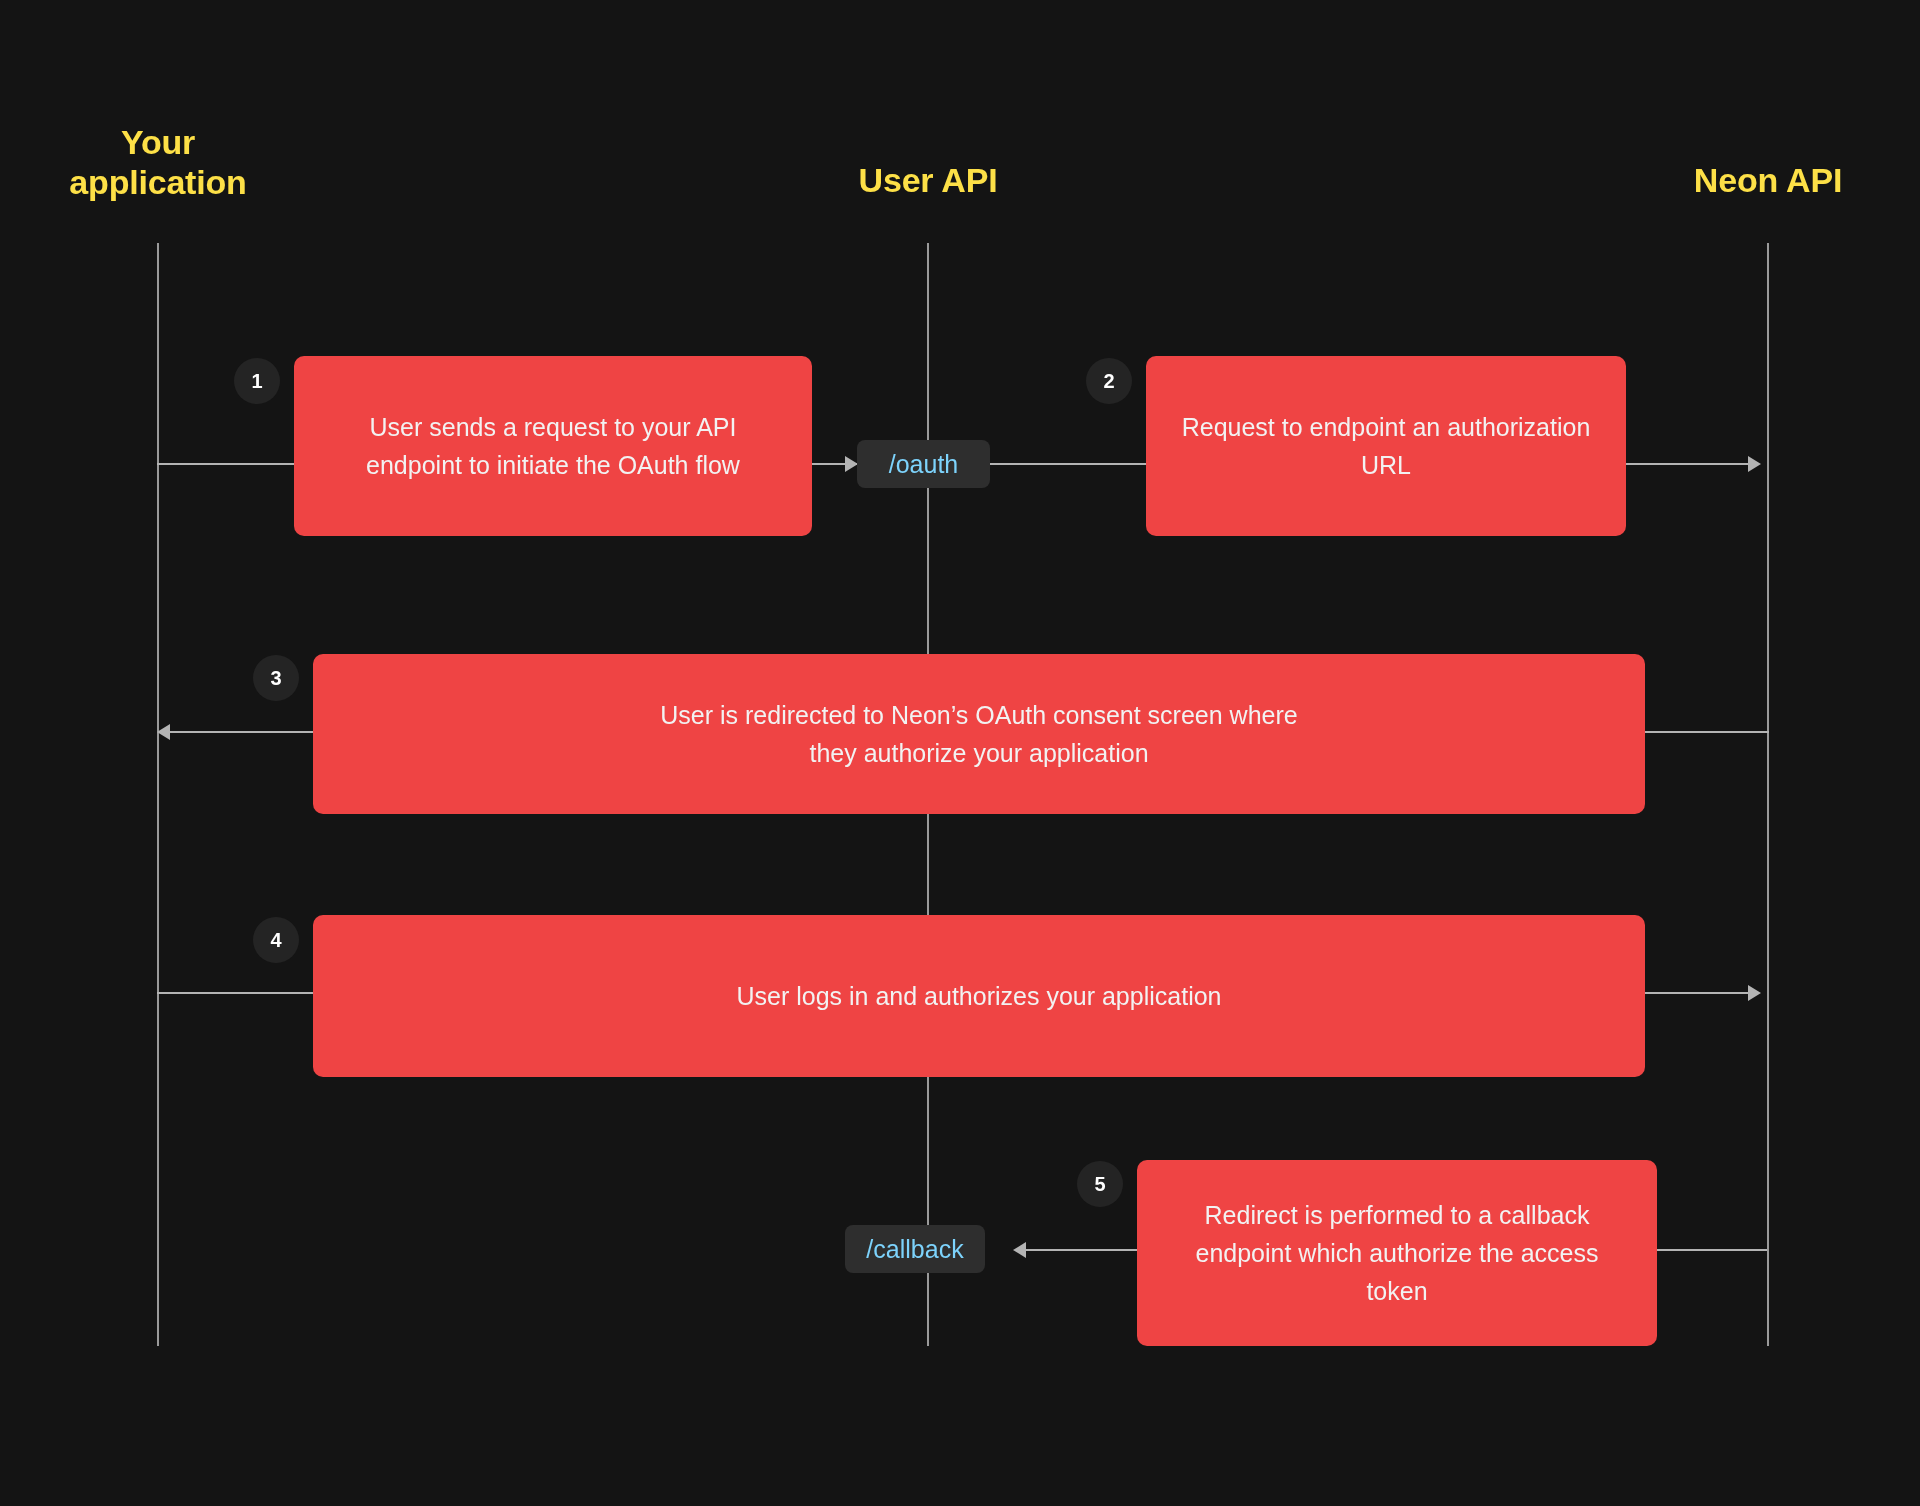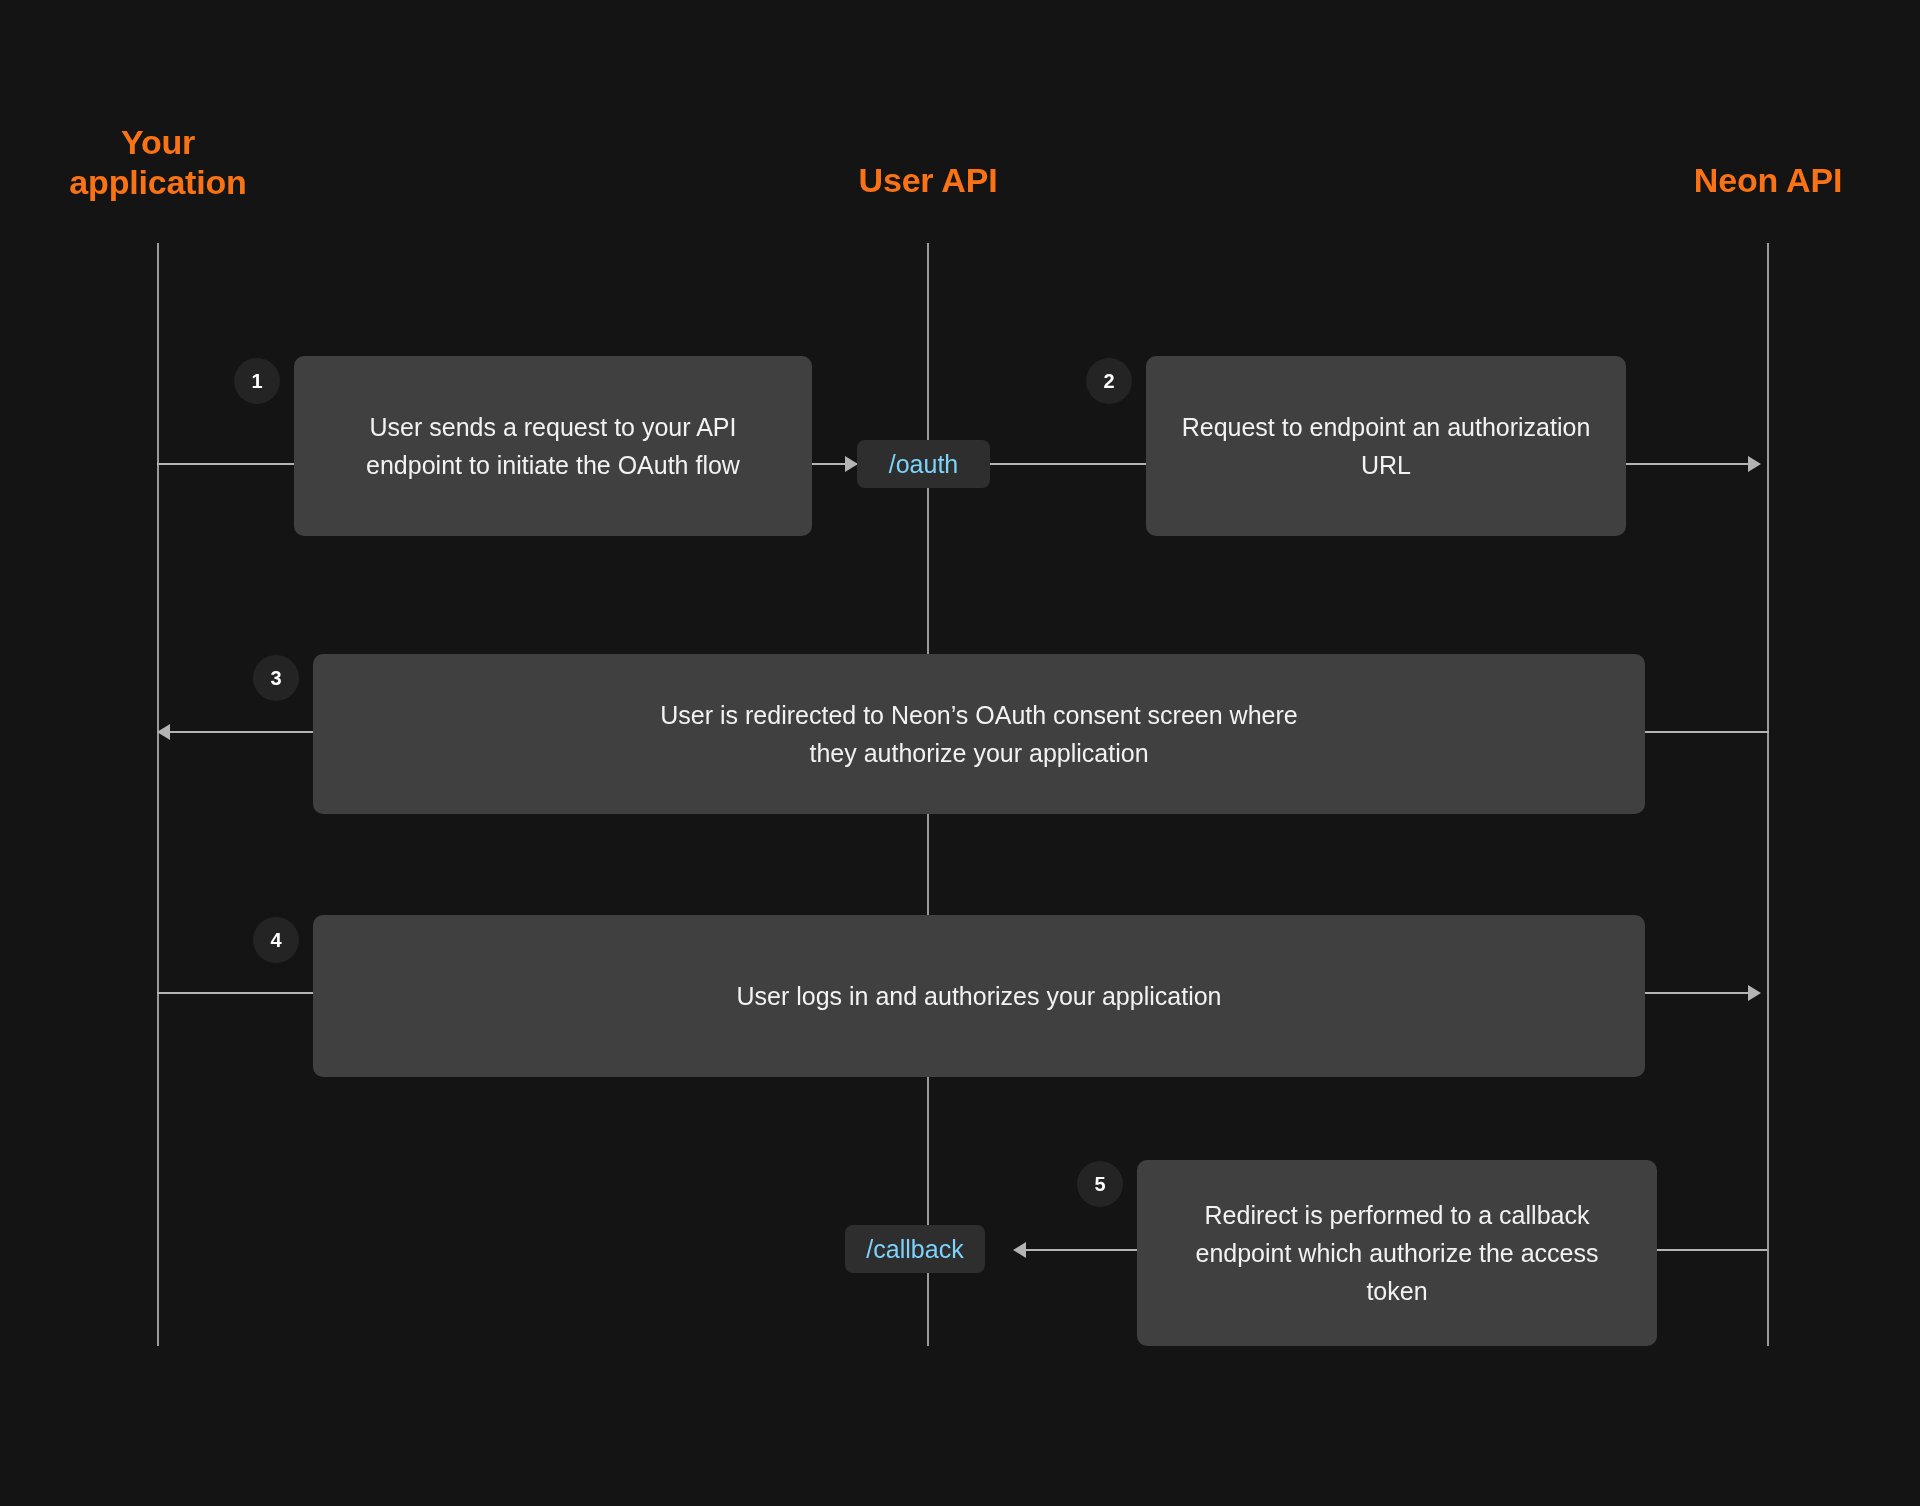--- a/index.html
+++ b/index.html
@@ -28,36 +28,36 @@
     top: 243px;
     height: 1103px;
   }
   .lifeline.ll-app   { left: 157px; }
   .lifeline.ll-api   { left: 927px; }
   .lifeline.ll-neon  { left: 1767px; }
 
   
   .actor {
     position: absolute;
-    color: #f97316;
+    color: #fde047;
     font-size: 34px;
     font-weight: 700;
     line-height: 1.18;
     text-align: center;
     letter-spacing: -0.2px;
     white-space: pre-line;
   }
   .actor.a-app  { left: 2px;    top: 122px; width: 312px; }
   .actor.a-api  { left: 772px;  top: 160px; width: 312px; }
   .actor.a-neon { left: 1612px; top: 160px; width: 312px; }
 
   
   .stepbox {
     position: absolute;
-    background: #404040;
+    background: #ef4444;
     border-radius: 10px;
     color: #f2f2f2;
     font-size: 25px;
     line-height: 1.52;
     text-align: center;
     display: flex;
     align-items: center;
     justify-content: center;
     padding: 0 26px;
     box-sizing: border-box;

